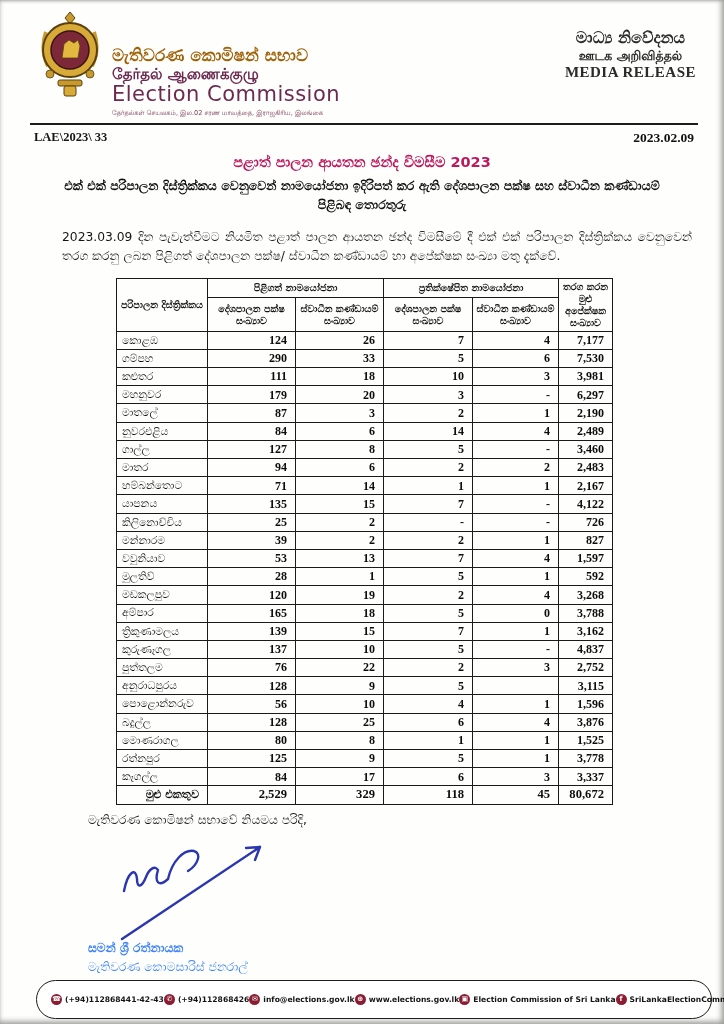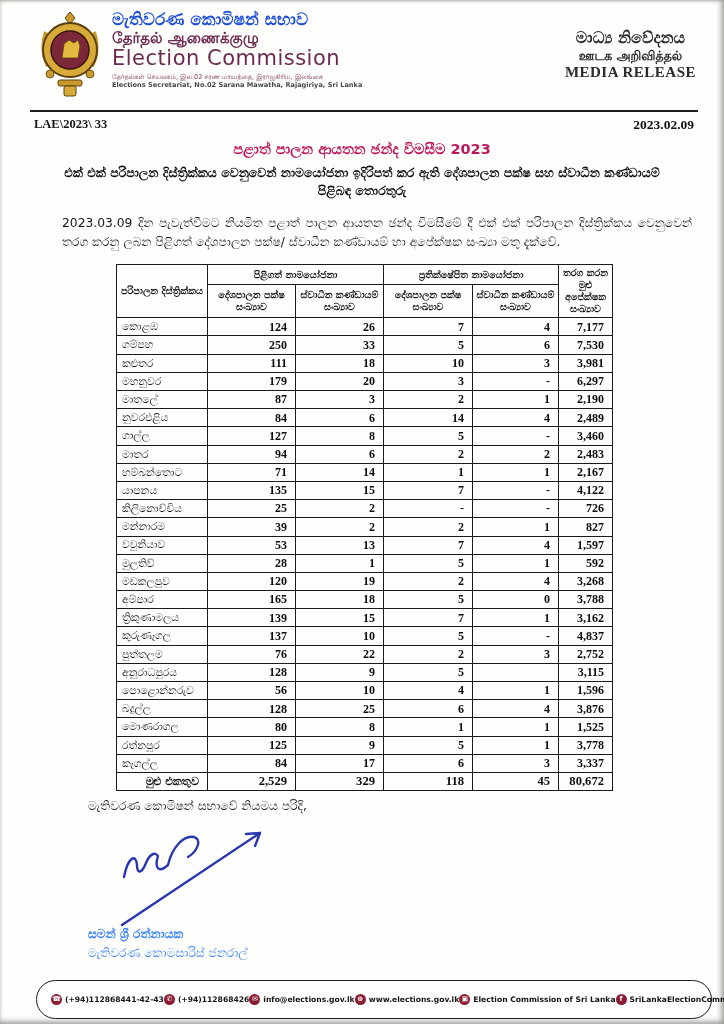--- a/index.html
+++ b/index.html
@@ -5,21 +5,21 @@
   html,body{margin:0;padding:0;}
   body{background:#c9c9c5;font-family:"DejaVu Sans",sans-serif;}
   .page{
     position:relative;width:724px;height:1024px;background:#fefefc;overflow:hidden;
     box-shadow:inset -4px 0 6px -2px #9a9a96, inset 0 -4px 6px -2px #9a9a96, inset 0 2px 3px -1px #bdbdb9;
   }
   
   .header{display:flex;align-items:flex-start;padding:10px 28px 0 38px;}
   .logo{flex:0 0 auto;margin-right:10px;}
   .org{flex:1 1 auto;}
-  .org .si{font-size:17px;font-weight:700;color:#1d4ed8;line-height:1.15;}
+  .org .si{font-size:17px;font-weight:700;color:#a16207;line-height:1.15;margin-top:36px;}
   .org .ta{font-size:15px;font-weight:600;color:#6d2a50;line-height:1.15;}
   .org .en{font-size:21px;font-weight:400;color:#6d2a50;line-height:1.1;letter-spacing:.5px;}
   .addr{margin-top:3px;}
   .addr div{font-size:6.6px;line-height:1.3;}
   .addr .a1,.addr .a2{color:#7d3b57;}
   .addr .a3{color:#4a4a4a;font-weight:600;}
   .media{flex:0 0 auto;text-align:center;margin-top:18px;color:#2b2b2b;}
   .media .si{font-size:16px;font-weight:600;line-height:1.25;}
   .media .ta{font-size:12.5px;font-weight:700;line-height:1.25;}
   .media .en{font-size:15px;font-weight:700;letter-spacing:.5px;font-family:Liberation Serif, serif;}
@@ -75,21 +75,20 @@
         <circle cx="12" cy="64" r="4" fill="#c89a2e" stroke="#5a4010" stroke-width="0.8"></circle>
         <circle cx="52" cy="64" r="4" fill="#c89a2e" stroke="#5a4010" stroke-width="0.8"></circle>
       </svg>
     </div>
     <div class="org">
       <div class="si">මැතිවරණ කොමිෂන් සභාව</div>
       <div class="ta">தேர்தல் ஆணைக்குழு</div>
       <div class="en">Election Commission</div>
       <div class="addr">
         <div class="a2">தேர்தல்கள் செயலகம், இல.02 சரண மாவத்தை, இராஜகிரிய, இலங்கை</div>
-        <div class="a3">Elections Secretariat, No.02 Sarana Mawatha, Rajagiriya, Sri Lanka</div>
       </div>
     </div>
     <div class="media">
       <div class="si">මාධ්‍ය නිවේදනය</div>
       <div class="ta">ஊடக அறிவித்தல்</div>
       <div class="en">MEDIA RELEASE</div>
     </div>
   </div>
 
   <hr class="rule">
@@ -130,21 +129,21 @@
         <tr>
           <td class="c-dist">කොළඹ</td>
           <td class="c-num">124</td>
           <td class="c-num">26</td>
           <td class="c-num">7</td>
           <td class="c-num">4</td>
           <td class="c-num">7,177</td>
         </tr>
         <tr>
           <td class="c-dist">ගම්පහ</td>
-          <td class="c-num">250</td>
+          <td class="c-num">290</td>
           <td class="c-num">33</td>
           <td class="c-num">5</td>
           <td class="c-num">6</td>
           <td class="c-num">7,530</td>
         </tr>
         <tr>
           <td class="c-dist">කළුතර</td>
           <td class="c-num">111</td>
           <td class="c-num">18</td>
           <td class="c-num">10</td>

